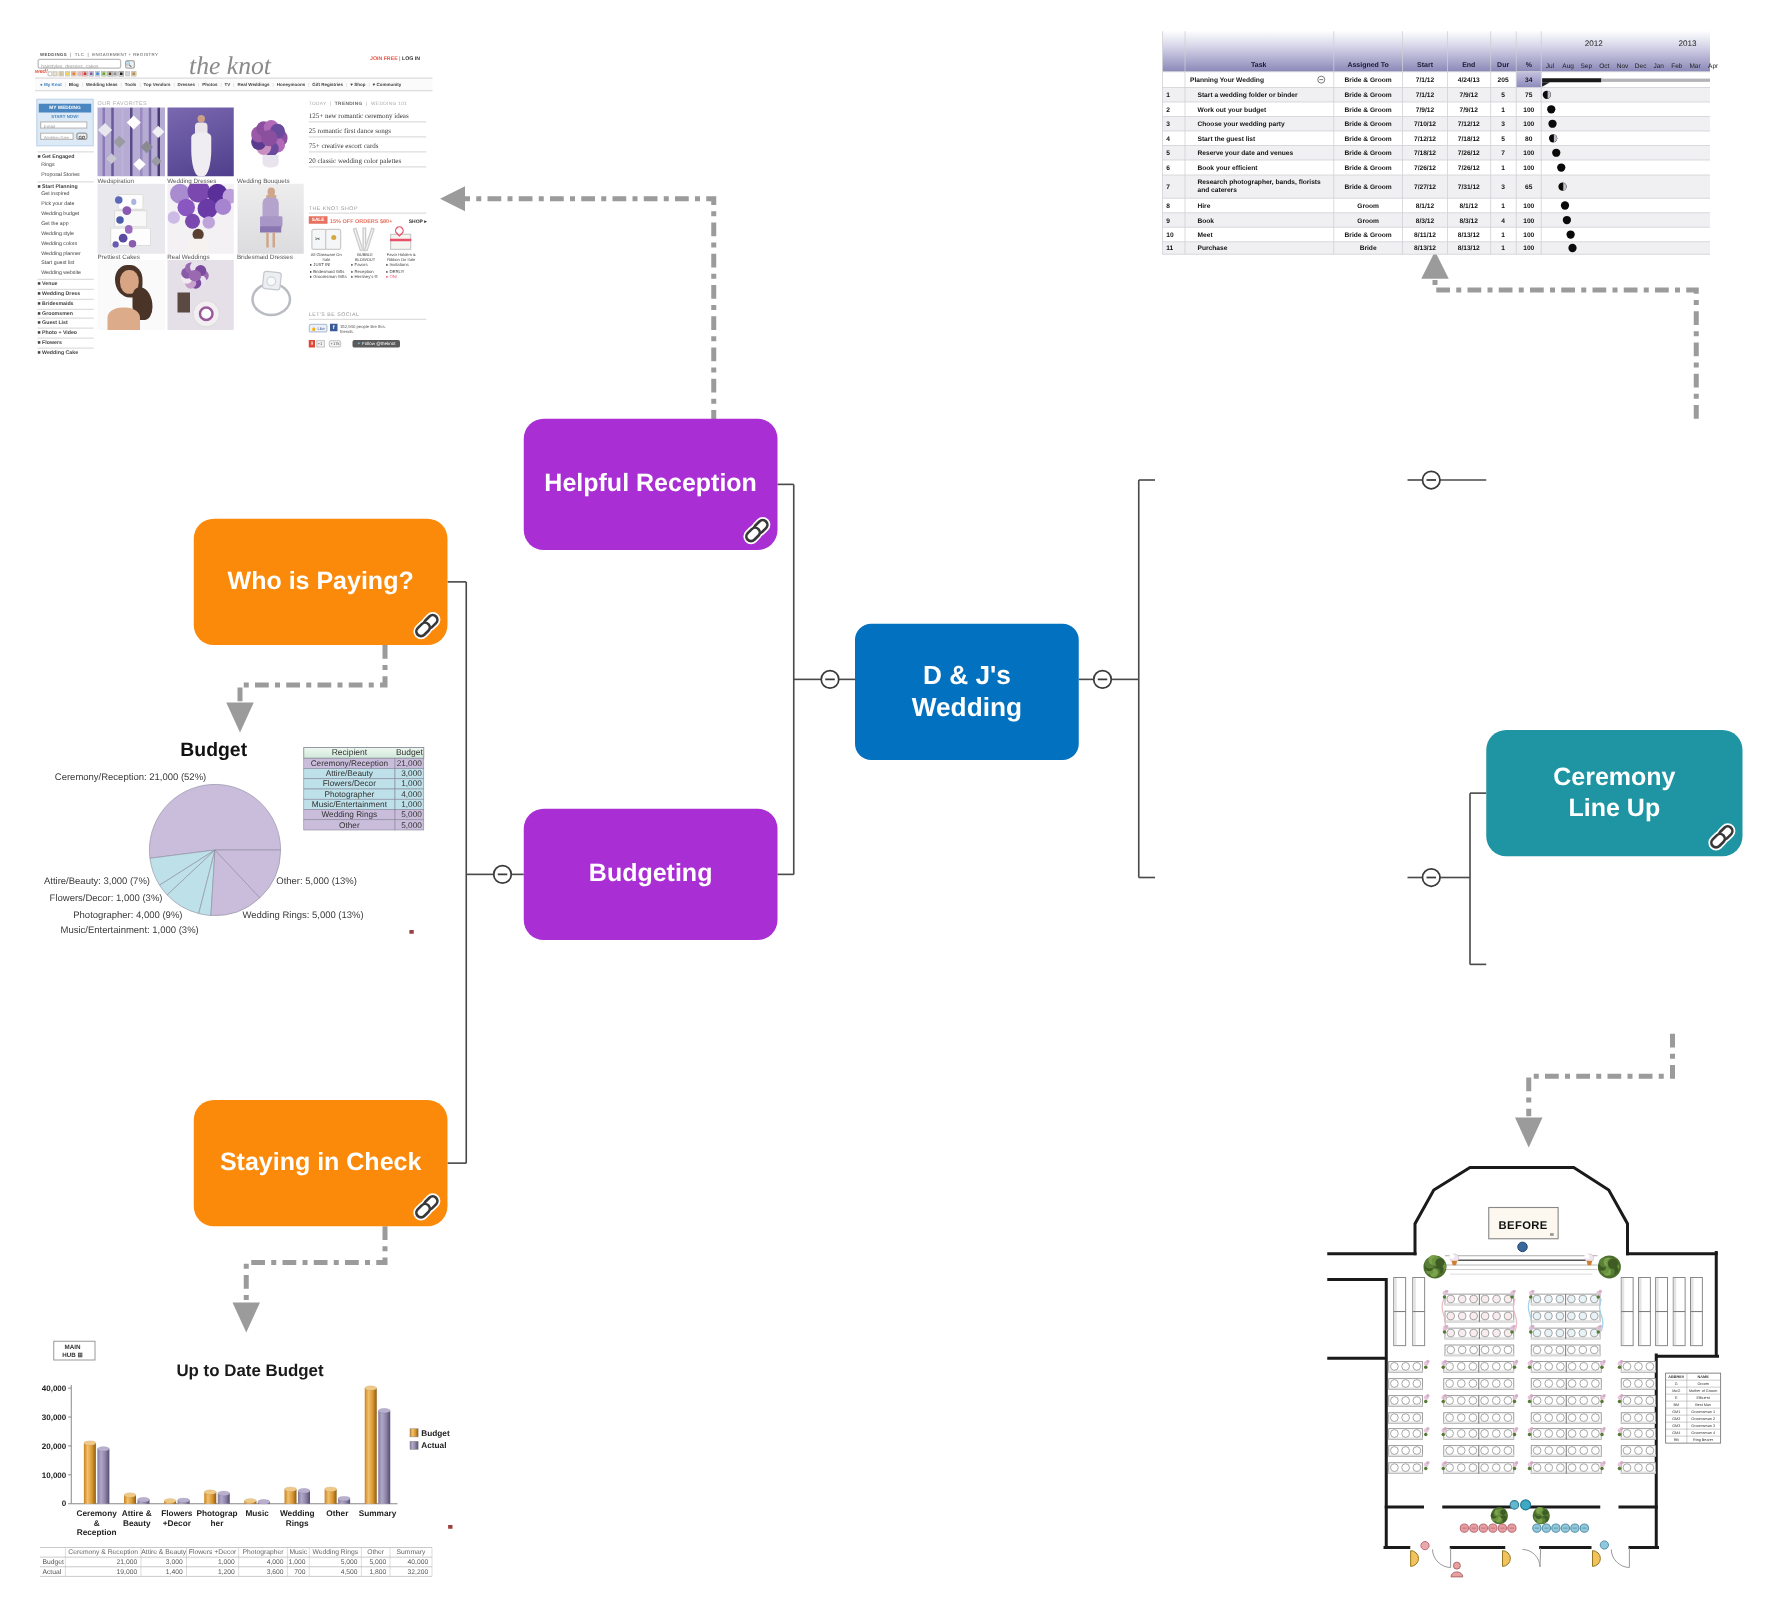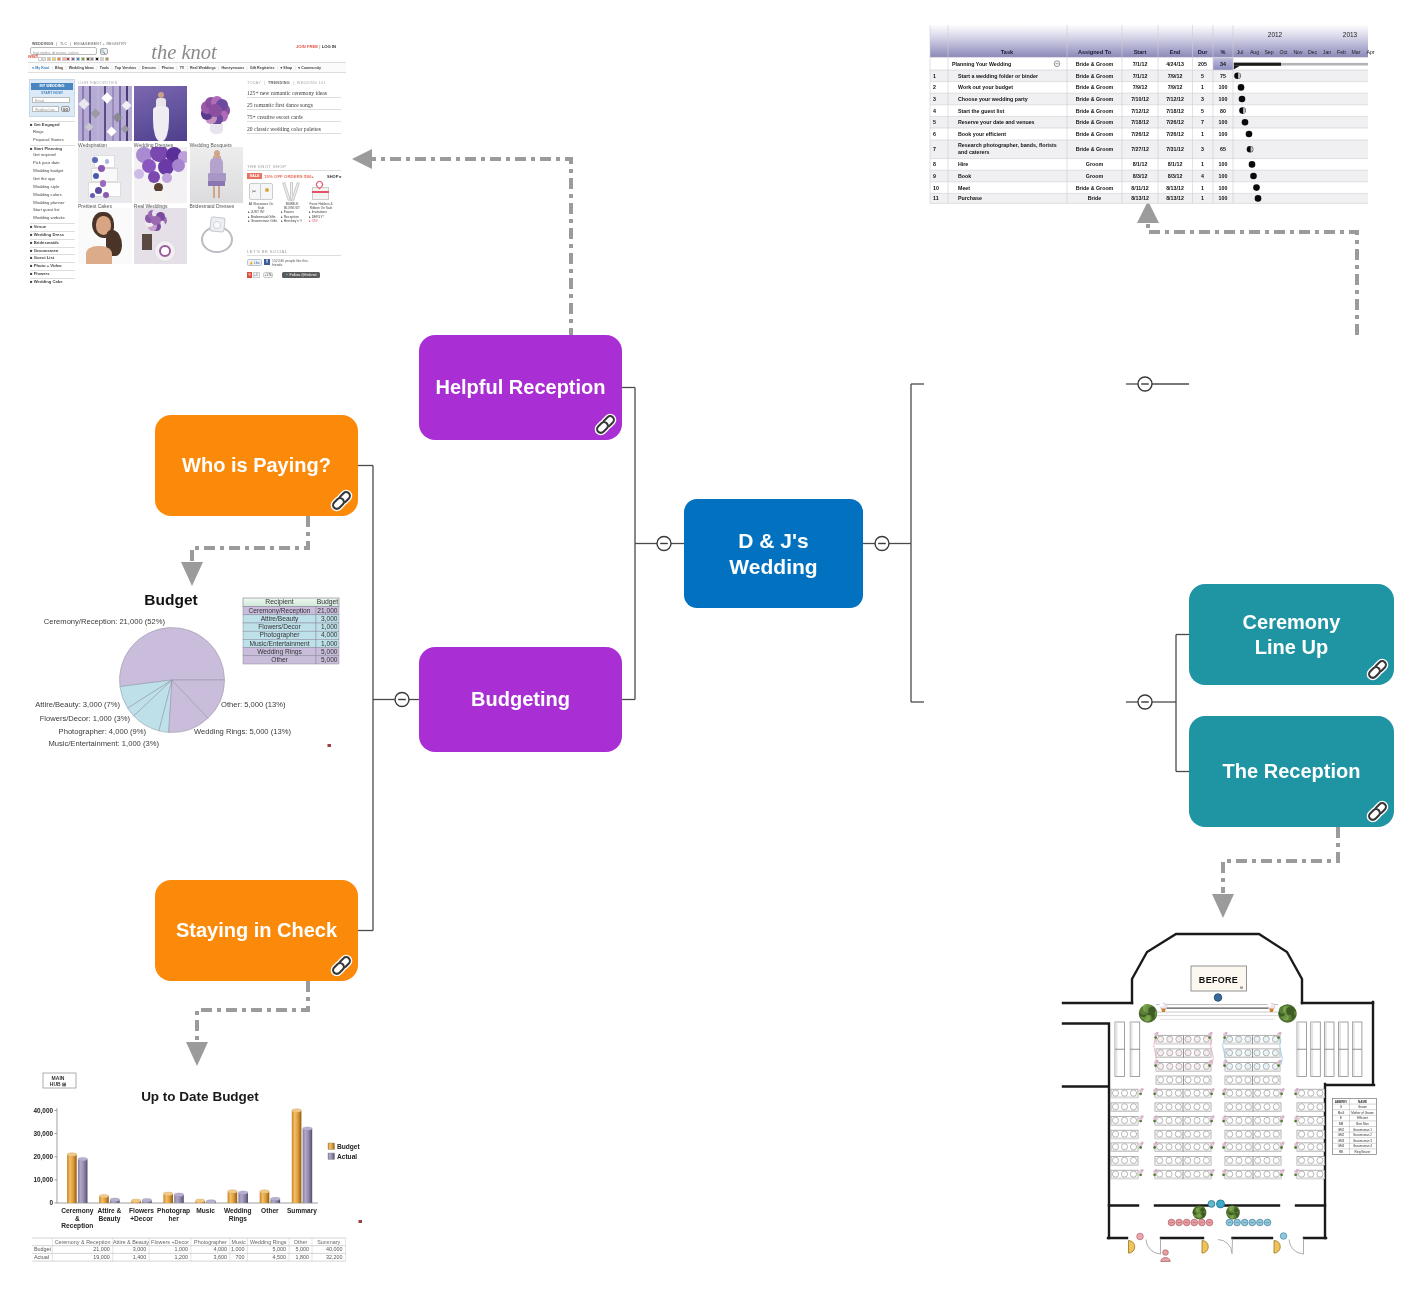--- a/index.html
+++ b/index.html
@@ -87,31 +87,20 @@
           <g transform="rotate(-45 12 12)">
             <rect x="10.2" y="8.1" width="12.6" height="7.8" rx="3.9" fill="none" stroke="#fff" stroke-width="5"></rect>
             <rect x="1.2" y="8.1" width="12.6" height="7.8" rx="3.9" fill="none" stroke="#fff" stroke-width="5"></rect>
             <rect x="10.2" y="8.1" width="12.6" height="7.8" rx="3.9" fill="#fff" stroke="#383838" stroke-width="2.2"></rect>
             <rect x="1.2" y="8.1" width="12.6" height="7.8" rx="3.9" fill="#fff" stroke="#383838" stroke-width="2.2"></rect>
           </g>
         </svg></span>
     </div>
 <div class="topic" style="left:1189px;top:584px;width:205px;height:101px;background:#1F95A3;border-radius:16px;font-size:20px;line-height:1.22">
       <span>Ceremony<br>Line Up</span>
-      <span class="licon"><svg width="23" height="23" viewBox="0 0 24 24">
-          <g transform="rotate(-45 12 12)">
-            <rect x="10.2" y="8.1" width="12.6" height="7.8" rx="3.9" fill="none" stroke="#fff" stroke-width="5"></rect>
-            <rect x="1.2" y="8.1" width="12.6" height="7.8" rx="3.9" fill="none" stroke="#fff" stroke-width="5"></rect>
-            <rect x="10.2" y="8.1" width="12.6" height="7.8" rx="3.9" fill="#fff" stroke="#383838" stroke-width="2.2"></rect>
-            <rect x="1.2" y="8.1" width="12.6" height="7.8" rx="3.9" fill="#fff" stroke="#383838" stroke-width="2.2"></rect>
-          </g>
-        </svg></span>
-    </div>
-<div class="topic" style="left:1189px;top:716px;width:205px;height:111px;background:#1F95A3;border-radius:16px;font-size:20px;line-height:1.22">
-      <span>The Reception</span>
       <span class="licon"><svg width="23" height="23" viewBox="0 0 24 24">
           <g transform="rotate(-45 12 12)">
             <rect x="10.2" y="8.1" width="12.6" height="7.8" rx="3.9" fill="none" stroke="#fff" stroke-width="5"></rect>
             <rect x="1.2" y="8.1" width="12.6" height="7.8" rx="3.9" fill="none" stroke="#fff" stroke-width="5"></rect>
             <rect x="10.2" y="8.1" width="12.6" height="7.8" rx="3.9" fill="#fff" stroke="#383838" stroke-width="2.2"></rect>
             <rect x="1.2" y="8.1" width="12.6" height="7.8" rx="3.9" fill="#fff" stroke="#383838" stroke-width="2.2"></rect>
           </g>
         </svg></span>
     </div>
 <div class="abs" style="left:28px;top:40px;width:318px;height:246px;background:#fff;font-family:'Liberation Sans',sans-serif">

